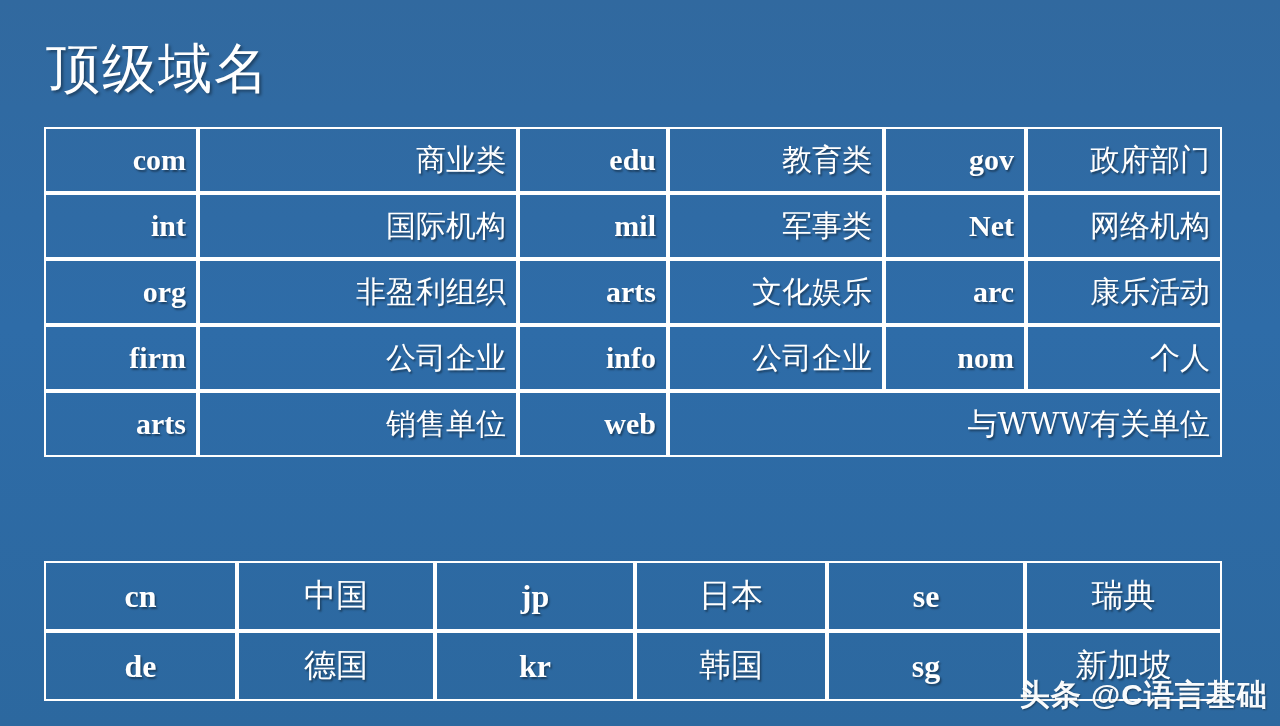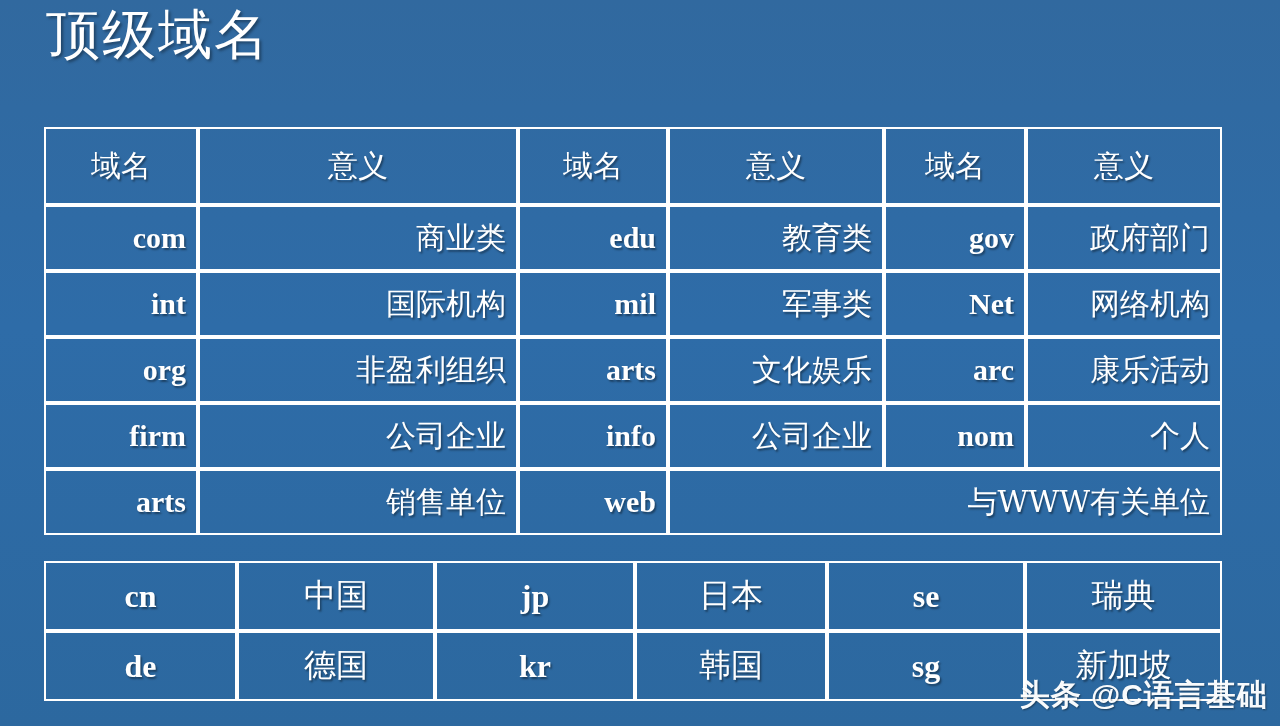--- a/index.html
+++ b/index.html
@@ -25,21 +25,21 @@
 
   .slide {
     position: absolute;
     inset: 0;
   }
 
   
   .title {
     position: absolute;
     left: 46px;
-    top: 4px;
+    top: 38px;
     font-size: 54px;
     line-height: 1.15;
     color: #ffffff;
     font-weight: 400;
     letter-spacing: 2px;
     text-shadow: 2px 2px 3px rgba(0,0,0,0.38);
     white-space: nowrap;
     font-family: "DejaVu Serif", "Liberation Serif", serif;
   }
 
@@ -131,28 +131,20 @@
   <table class="tbl" id="main-table">
     <colgroup>
       <col style="width:154px">
       <col style="width:320px">
       <col style="width:150px">
       <col style="width:216px">
       <col style="width:142px">
       <col style="width:196px">
     </colgroup>
     <tbody>
-      <tr class="hdr">
-        <td class="c-hdr">域名</td>
-        <td class="c-hdr">意义</td>
-        <td class="c-hdr">域名</td>
-        <td class="c-hdr">意义</td>
-        <td class="c-hdr">域名</td>
-        <td class="c-hdr">意义</td>
-      </tr>
 
       <tr>
         <td class="c-code">com</td>
         <td class="c-mean">商业类</td>
         <td class="c-code">edu</td>
         <td class="c-mean">教育类</td>
         <td class="c-code">gov</td>
         <td class="c-mean">政府部门</td>
       </tr>
 

